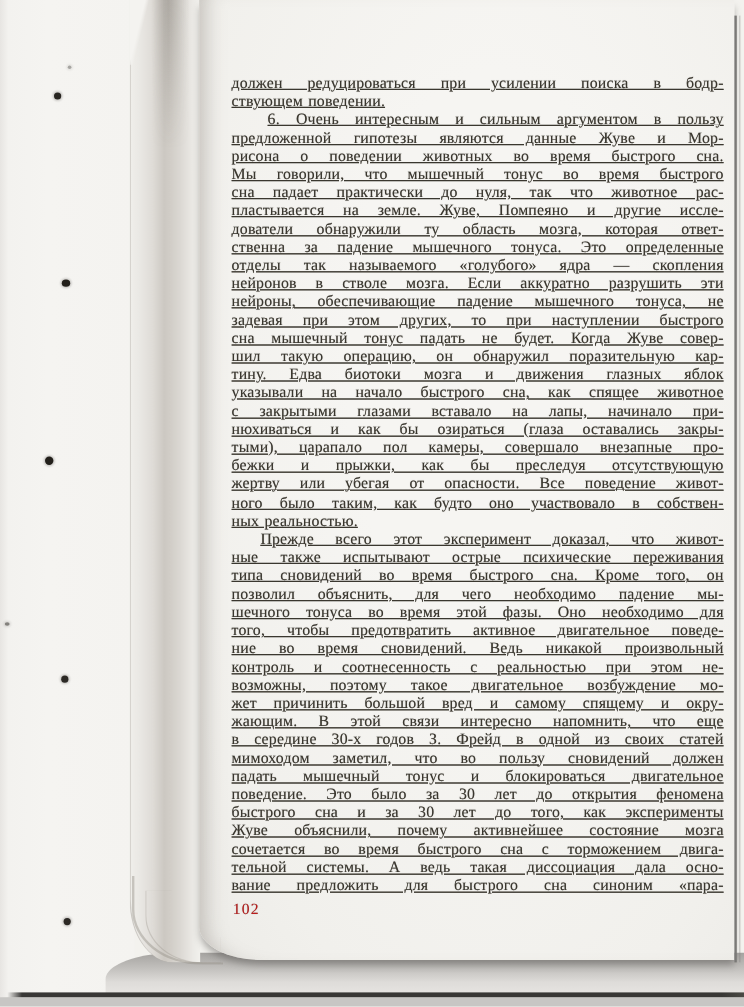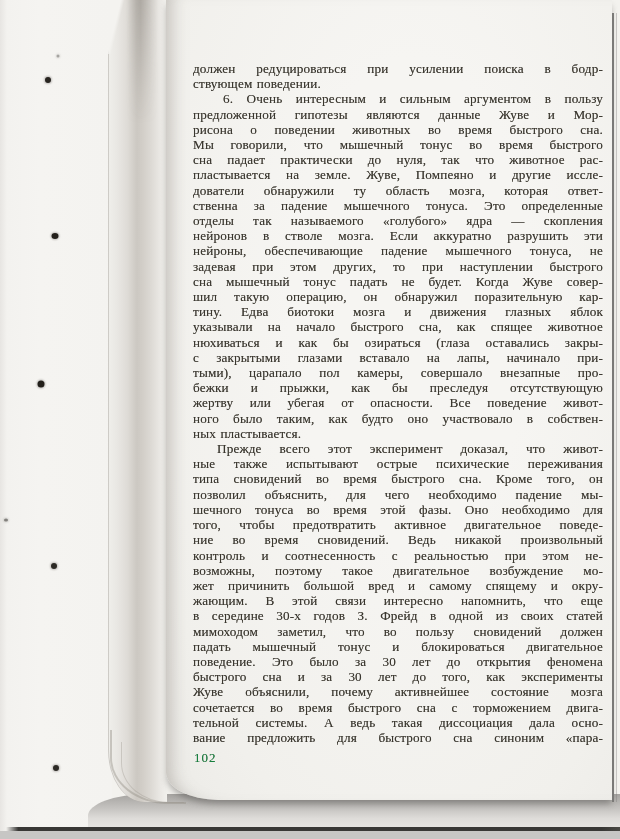--- a/index.html
+++ b/index.html
@@ -87,26 +87,26 @@
     background:var(--table-surface);z-index:4;}
 
   
   .text-block{
     position:absolute;left:193px;top:61px;width:410px;
     font-size:13.2px;line-height:15.2px;color:var(--ink);
     letter-spacing:0.15px;word-spacing:1px;
     text-shadow:0 0 0.6px rgba(58,55,47,0.55);
     z-index:6;
   }
-  .line{text-align:justify;text-align-last:justify;white-space:normal;}
+  .line{text-align:justify;text-align-last:justify;white-space:normal;text-decoration:underline;}
   .line.end{text-align-last:left;}
 
   .page-num{
     position:absolute;left:194px;top:750px;
-    font-size:13px;color:#15803d;letter-spacing:1px;
+    font-size:13px;color:#b91c1c;letter-spacing:1px;
     text-shadow:0 0 0.6px rgba(58,55,47,0.5);
     z-index:6;
   }
 
   
   .mark{position:absolute;background:#17140f;border-radius:50%;
     transform:translate(-50%,-50%);z-index:6;
     box-shadow:0 0 2px 1px rgba(23,20,15,0.25);}
 </style>
 </head>
@@ -135,27 +135,27 @@
       <div class="line">дователи обнаружили ту область мозга, которая ответ-</div>
       <div class="line">ственна за падение мышечного тонуса. Это определенные</div>
       <div class="line">отделы так называемого «голубого» ядра — скопления</div>
       <div class="line">нейронов в стволе мозга. Если аккуратно разрушить эти</div>
       <div class="line">нейроны, обеспечивающие падение мышечного тонуса, не</div>
       <div class="line">задевая при этом других, то при наступлении быстрого</div>
       <div class="line">сна мышечный тонус падать не будет. Когда Жуве совер-</div>
       <div class="line">шил такую операцию, он обнаружил поразительную кар-</div>
       <div class="line">тину. Едва биотоки мозга и движения глазных яблок</div>
       <div class="line">указывали на начало быстрого сна, как спящее животное</div>
+      <div class="line">с закрытыми глазами вставало на лапы, начинало при-</div>
       <div class="line">нюхиваться и как бы озираться (глаза оставались закры-</div>
-      <div class="line">с закрытыми глазами вставало на лапы, начинало при-</div>
       <div class="line">тыми), царапало пол камеры, совершало внезапные про-</div>
       <div class="line">бежки и прыжки, как бы преследуя отсутствующую</div>
       <div class="line">жертву или убегая от опасности. Все поведение живот-</div>
       <div class="line">ного было таким, как будто оно участвовало в собствен-</div>
-      <div class="line end">ных пластывается.</div>
+      <div class="line end">ных реальностью.</div>
       <div class="line" style="text-indent: 24px;">Прежде всего этот эксперимент доказал, что живот-</div>
       <div class="line">ные также испытывают острые психические переживания</div>
       <div class="line">типа сновидений во время быстрого сна. Кроме того, он</div>
       <div class="line">позволил объяснить, для чего необходимо падение мы-</div>
       <div class="line">шечного тонуса во время этой фазы. Оно необходимо для</div>
       <div class="line">того, чтобы предотвратить активное двигательное поведе-</div>
       <div class="line">ние во время сновидений. Ведь никакой произвольный</div>
       <div class="line">контроль и соотнесенность с реальностью при этом не-</div>
       <div class="line">возможны, поэтому такое двигательное возбуждение мо-</div>
       <div class="line">жет причинить большой вред и самому спящему и окру-</div>

